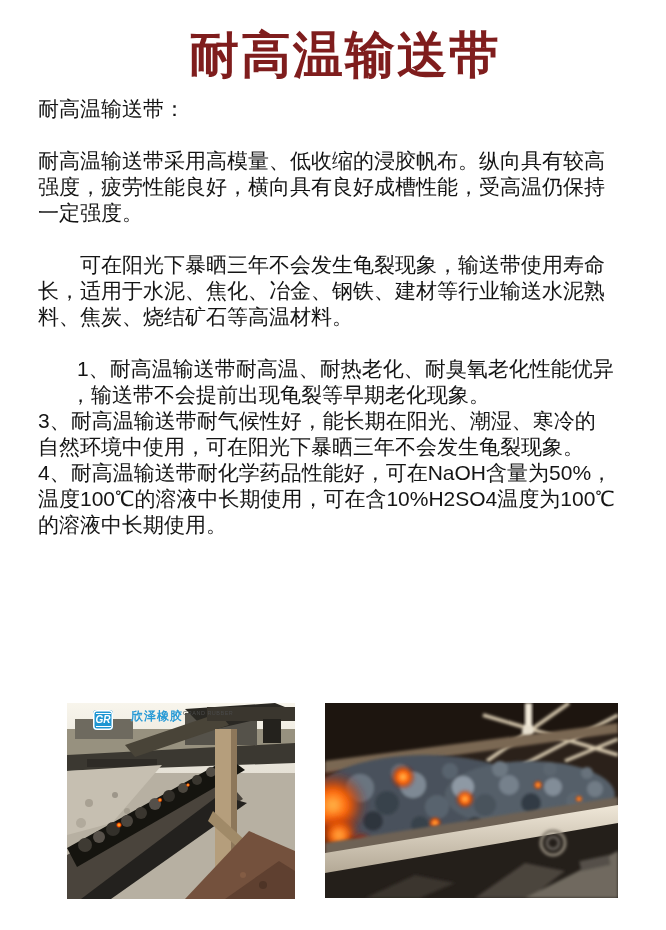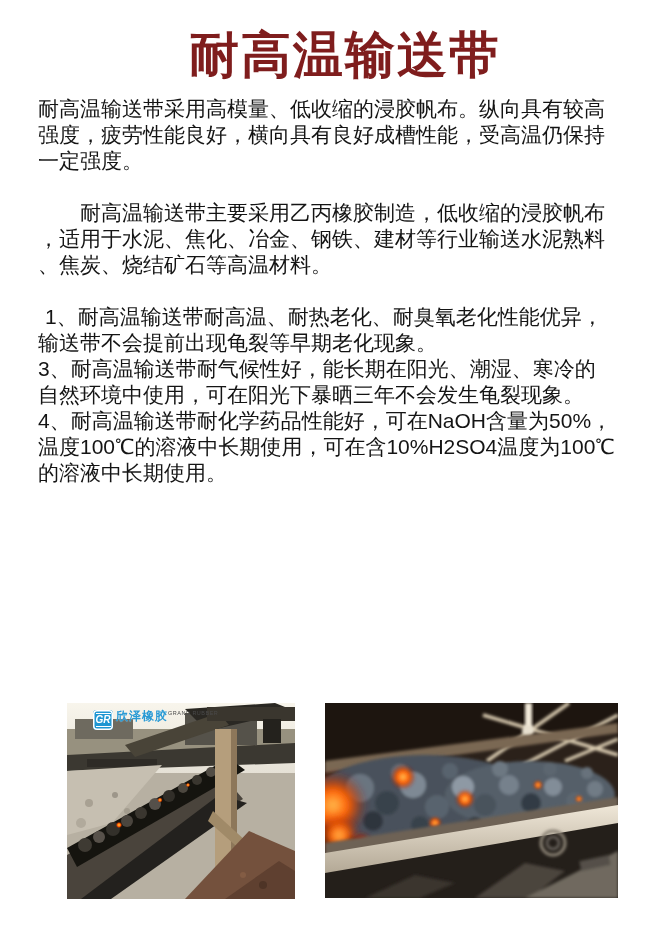--- a/index.html
+++ b/index.html
@@ -14,50 +14,51 @@
     letter-spacing:2px;color:#7f1d1d;
   }
   .text-col{
     position:absolute;top:96px;left:38px;width:578px;
     font-size:21px;line-height:26px;color:#141414;
     word-break:break-all;line-break:anywhere;
   }
   .text-col p{margin:0 0 26px 0;}
   .text-col p.feature{margin:0;}
   .text-col p.indent-2em{text-indent:42px;}
-  .text-col p.indent-sm{text-indent:7px;}
+  .text-col p.indent-sm{text-indent:7px;margin-left:32px;}
   .photos{position:absolute;top:703px;left:0;width:666px;height:196px;}
   .photo{position:absolute;top:0;overflow:hidden;background:#888;}
   .photo.left{left:67px;width:228px;height:196px;}
   .photo.right{left:325px;width:293px;height:195px;}
   .photo svg{display:block;}
   .brand{
-    position:absolute;top:7px;left:4px;display:flex;align-items:flex-start;gap:3px;padding-left:22px;
+    position:absolute;top:7px;left:4px;display:flex;align-items:flex-start;gap:18px;padding-left:22px;
   }
   .brand-badge{
     width:20px;height:20px;border-radius:4px;background:#1e96d2;
     display:flex;align-items:center;justify-content:center;flex:0 0 auto;
     box-shadow:inset 0 0 0 1.5px #ffffff, inset 0 0 0 3px #1e96d2;
   }
   .brand-badge span{
     color:#fff;font-size:10px;font-weight:700;font-style:italic;line-height:1;
     border-top:1px solid #fff;border-bottom:1px solid #fff;padding:1px 0;
   }
   .brand-text{display:flex;flex-direction:row;line-height:1;}
   .brand-cn{font-size:12px;font-weight:700;color:#2a9ad4;letter-spacing:1px;text-shadow:0 0 1px rgba(255,255,255,.6);}
   .brand-en{font-size:5.5px;color:#4a4a4a;letter-spacing:.5px;margin-top:1px;}
 </style>
 </head>
 <body>
 
 <h1 class="page-title">耐高温输送带</h1>
 
 <div class="text-col">
+  <p>耐高温输送带：</p>
   <p>耐高温输送带采用高模量、低收缩的浸胶帆布。纵向具有较高强度，疲劳性能良好，横向具有良好成槽性能，受高温仍保持一定强度。</p>
-  <p class="indent-2em">耐高温输送带主要采用乙丙橡胶制造，低收缩的浸胶帆布，适用于水泥、焦化、冶金、钢铁、建材等行业输送水泥熟料、焦炭、烧结矿石等高温材料。</p>
+  <p class="indent-2em">可在阳光下暴晒三年不会发生龟裂现象，输送带使用寿命长，适用于水泥、焦化、冶金、钢铁、建材等行业输送水泥熟料、焦炭、烧结矿石等高温材料。</p>
   <p class="feature indent-sm">1、耐高温输送带耐高温、耐热老化、耐臭氧老化性能优异，输送带不会提前出现龟裂等早期老化现象。</p>
   <p class="feature">3、耐高温输送带耐气候性好，能长期在阳光、潮湿、寒冷的自然环境中使用，可在阳光下暴晒三年不会发生龟裂现象。</p>
   <p class="feature">4、耐高温输送带耐化学药品性能好，可在NaOH含量为50%，温度100℃的溶液中长期使用，可在含10%H2SO4温度为100℃的溶液中长期使用。</p>
 </div>
 
 <div class="photos">
 
   <div class="photo left">
     <svg width="228" height="196" viewBox="0 0 228 196" preserveAspectRatio="none">
       <defs>

